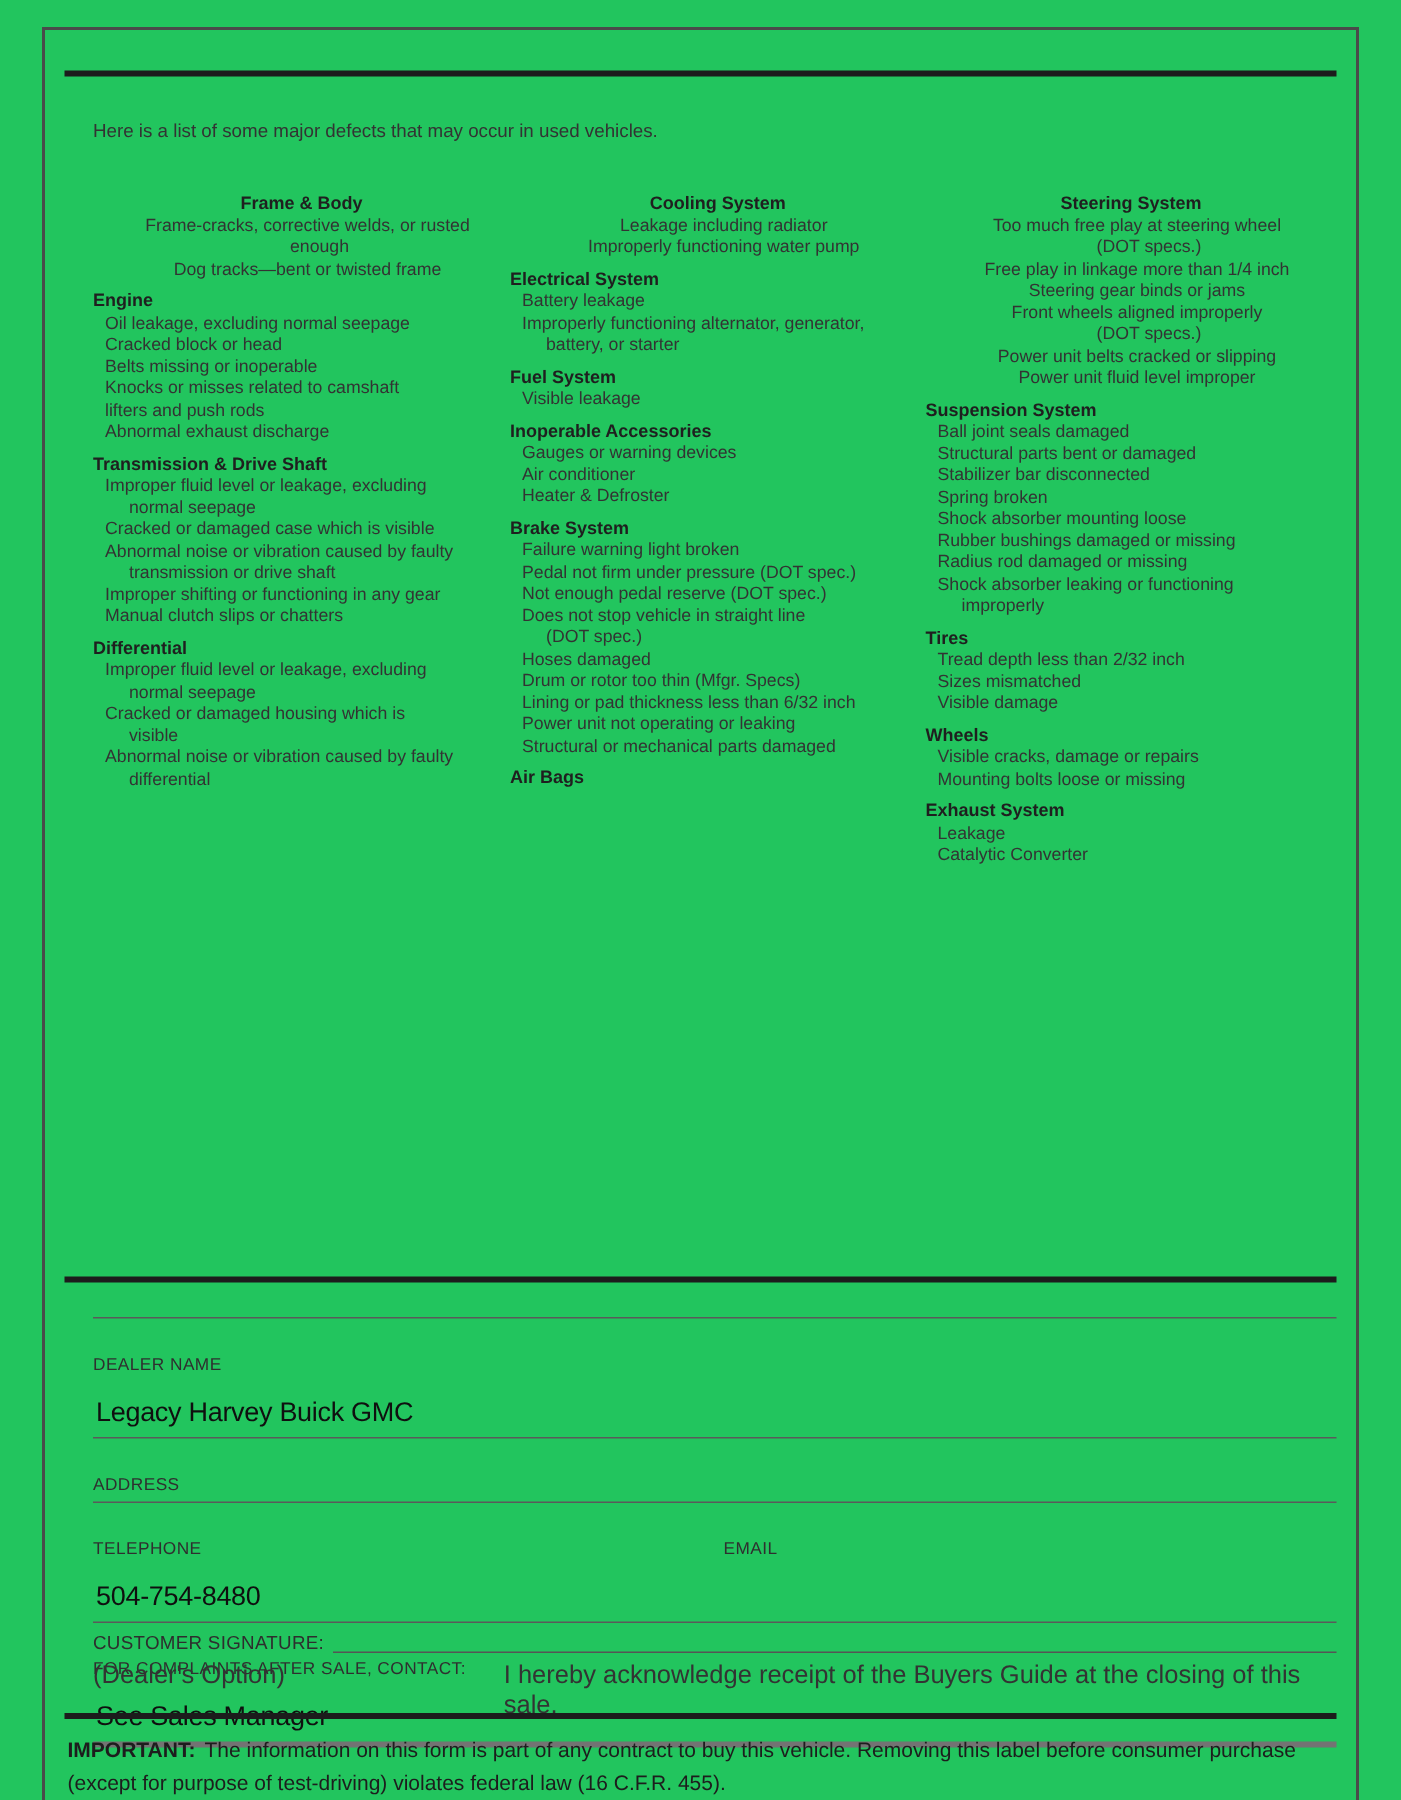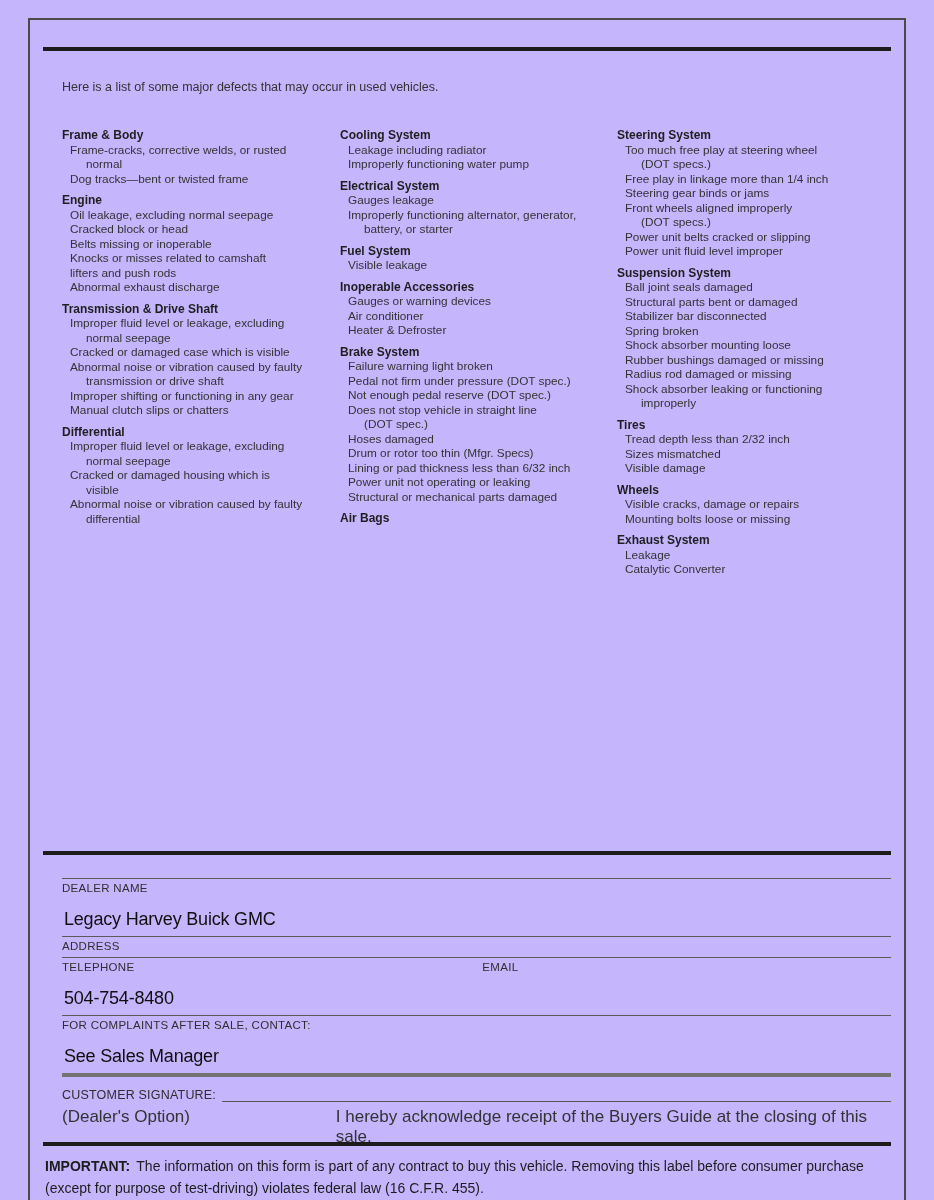--- a/index.html
+++ b/index.html
@@ -1,21 +1,21 @@
 <!DOCTYPE html>
 <html><head>
 <meta charset="utf-8">
 <style>
   * { box-sizing: border-box; }
   html, body { margin: 0; padding: 0; background: #ffffff; }
   .page {
     position: relative;
     width: 934px;
     height: 1200px;
-    background: #c4b5fd;
+    background: #22c55e;
     overflow: hidden;
     font-family: "Liberation Sans", sans-serif;
     color: #2e2e2e;
   }
   .doc-border {
     position: absolute;
     left: 28px; top: 18px;
     width: 878px; height: 1240px;
     border: 2px solid #4a4a4a;
   }
@@ -39,21 +39,21 @@
   .defects {
     position: absolute;
     left: 62px; top: 128px;
     width: 832px;
     display: flex;
   }
   .col-1 { width: 278px; }
   .col-2 { width: 277px; }
   .col-3 { width: 274px; }
   .section { margin-top: 7px; }
-  .section:first-child { margin-top: 0; }
+  .section:first-child { margin-top: 0; text-align: center; }
   .sec-title {
     font-weight: bold;
     font-size: 12px;
     line-height: 14.5px;
     color: #1f1f1f;
   }
   .item {
     font-size: 11.8px;
     line-height: 14.5px;
     padding-left: 8px;
@@ -65,20 +65,21 @@
     position: absolute;
     left: 62px; top: 878px;
     width: 829px;
   }
   .field-row { border-top: 1px solid #5a5a5a; padding: 3px 0 5px 0; }
   .field-row.last { border-bottom: 4px solid #737373; }
   .field-label {
     font-size: 11.5px;
     color: #2f2f2f;
     letter-spacing: 0.3px;
+    margin-top: 22px;
   }
   .label-pair { display: flex; }
   .label-pair .second { margin-left: 348px; }
   .field-value {
     font-size: 18px;
     color: #0f0f0f;
     margin-top: 15px;
     padding-left: 2px;
     letter-spacing: -0.2px;
     min-height: 22px;
@@ -113,21 +114,21 @@
 
   <div class="rule-thick rule-top"></div>
 
   <div class="intro">Here is a list of some major defects that may occur in used vehicles.</div>
 
   <div class="defects">
     <div class="col-1">
         <div class="section">
           <div class="sec-title">Frame &amp; Body</div>
           <div class="item">Frame-cracks, corrective welds, or rusted</div>
-          <div class="item cont">normal</div>
+          <div class="item cont">enough</div>
           <div class="item">Dog tracks—bent or twisted frame</div>
         </div>
         <div class="section">
           <div class="sec-title">Engine</div>
           <div class="item">Oil leakage, excluding normal seepage</div>
           <div class="item">Cracked block or head</div>
           <div class="item">Belts missing or inoperable</div>
           <div class="item">Knocks or misses related to camshaft</div>
           <div class="item">lifters and push rods</div>
           <div class="item">Abnormal exhaust discharge</div>
@@ -153,21 +154,21 @@
         </div>
       </div>
     <div class="col-2">
         <div class="section">
           <div class="sec-title">Cooling System</div>
           <div class="item">Leakage including radiator</div>
           <div class="item">Improperly functioning water pump</div>
         </div>
         <div class="section">
           <div class="sec-title">Electrical System</div>
-          <div class="item">Gauges leakage</div>
+          <div class="item">Battery leakage</div>
           <div class="item">Improperly functioning alternator, generator,</div>
           <div class="item cont">battery, or starter</div>
         </div>
         <div class="section">
           <div class="sec-title">Fuel System</div>
           <div class="item">Visible leakage</div>
         </div>
         <div class="section">
           <div class="sec-title">Inoperable Accessories</div>
           <div class="item">Gauges or warning devices</div>

